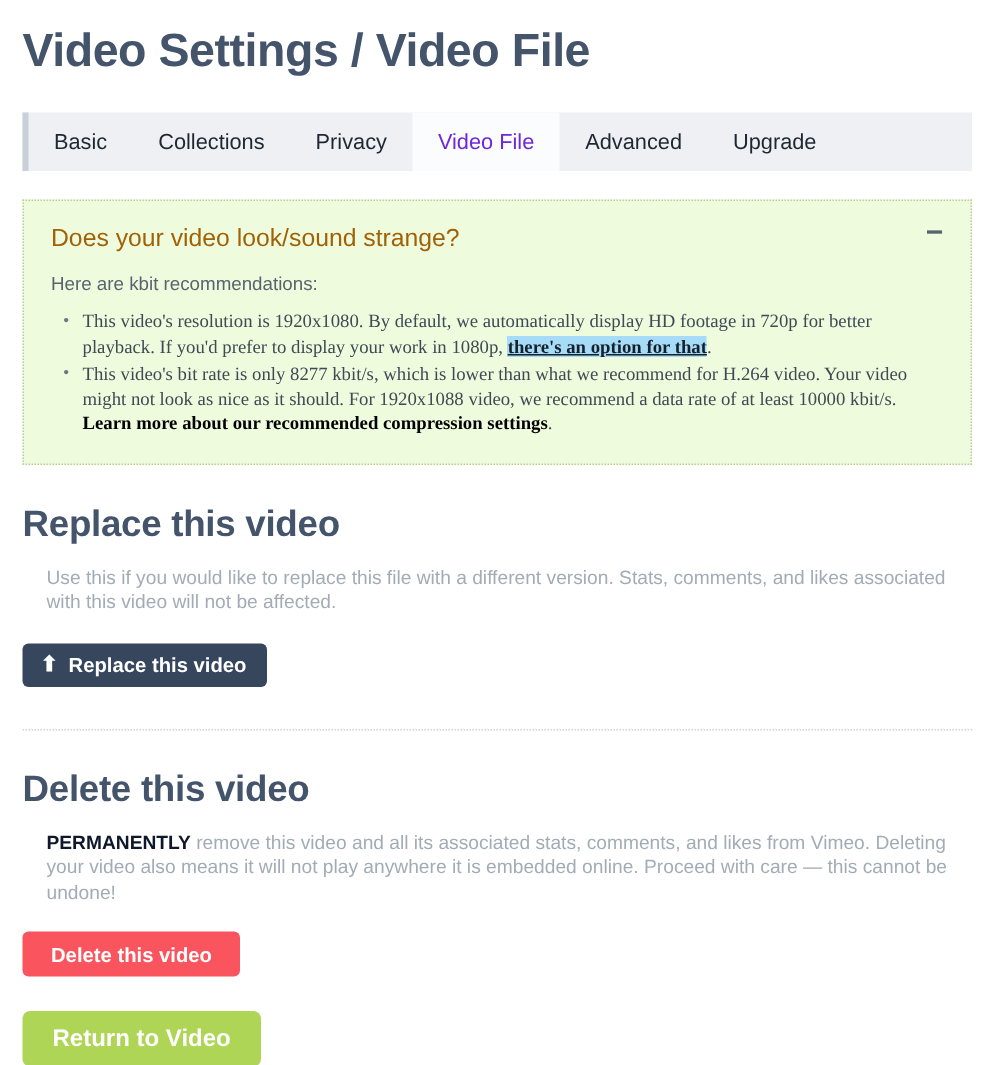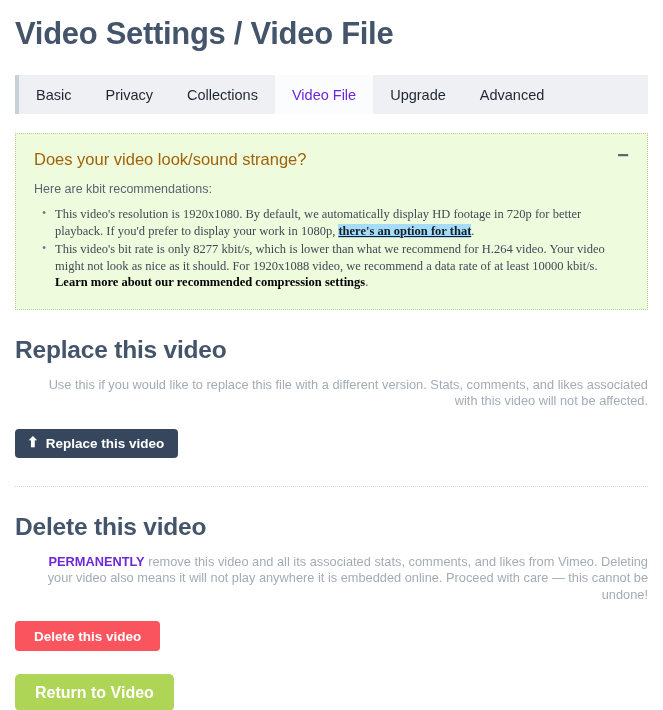--- a/index.html
+++ b/index.html
@@ -139,24 +139,23 @@
     color: #44546b;
     line-height: 30px;
     letter-spacing: -0.2px;
   }
   .section-desc {
     margin: 12px 0 0 16px;
     font-size: 12.8px;
     line-height: 16.5px;
     color: #a3acb5;
     max-width: 620px;
-    text-align: right;
   }
   .section-desc b {
-    color: #6d28d9;
+    color: #0f172a;
     font-weight: bold;
   }
 
   .divider {
     margin-top: 28px;
     border: 0;
     border-top: 1px dotted #d3d3d3;
     height: 0;
   }
 
@@ -208,33 +207,33 @@
 
 <div class="page">
 
   <h1 class="page-title">Video Settings / Video File</h1>
 
   <div class="tabbar">
     <div class="tab">
       <span>Basic</span>
     </div>
     <div class="tab">
+      <span>Collections</span>
+    </div>
+    <div class="tab">
       <span>Privacy</span>
-    </div>
-    <div class="tab">
-      <span>Collections</span>
     </div>
     <div class="tab active">
       <span>Video File</span>
     </div>
     <div class="tab">
+      <span>Advanced</span>
+    </div>
+    <div class="tab">
       <span>Upgrade</span>
-    </div>
-    <div class="tab">
-      <span>Advanced</span>
     </div>
   </div>
 
   <div class="notice">
     <div class="notice-collapse">−</div>
     <h2 class="notice-title">Does your video look/sound strange?</h2>
     <p class="notice-sub">Here are kbit recommendations:</p>
     <ul class="notice-list">
       <li>
         <span>This video's resolution is 1920x1080. By default, we automatically display HD footage in 720p for better playback. If you'd prefer to display your work in 1080p, </span><a class="hl-link" href="#">there's an option for that</a><span>.</span>

